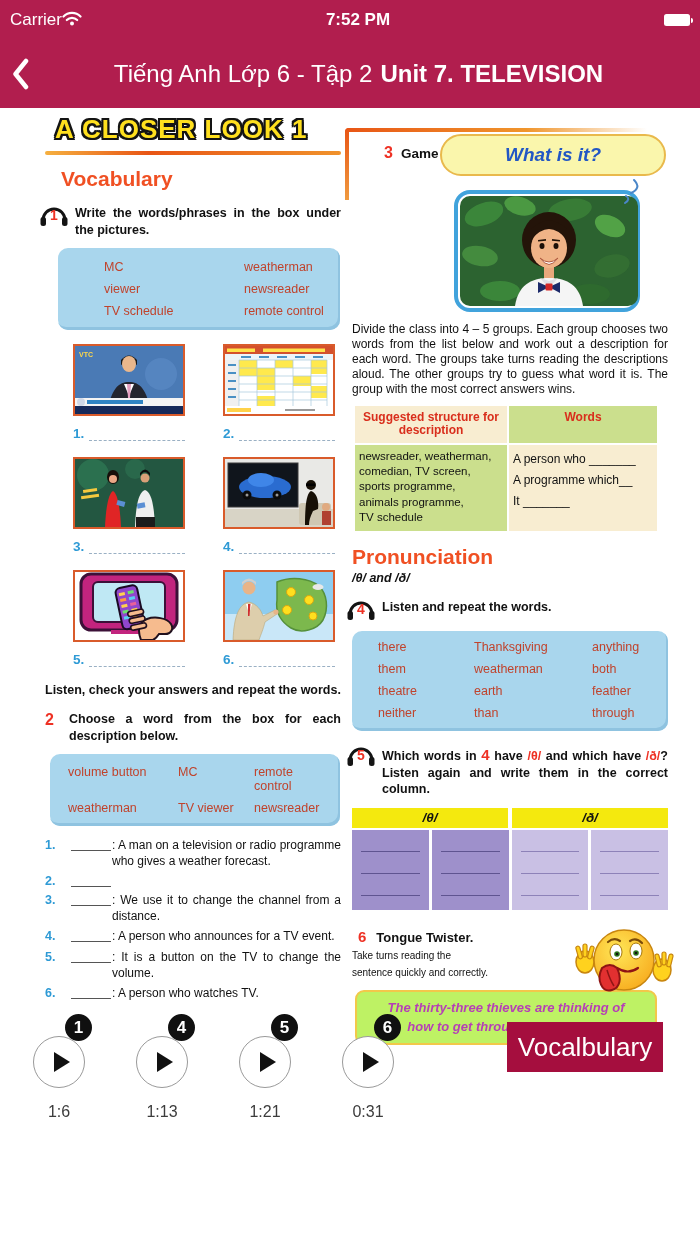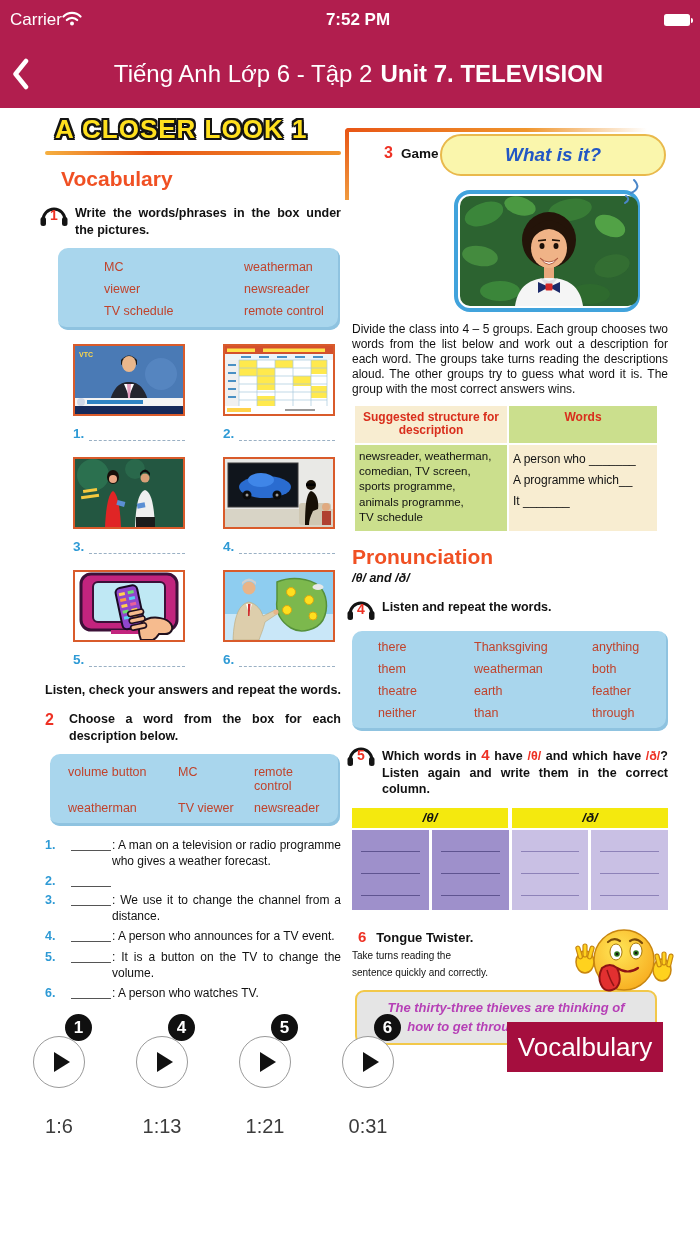--- a/index.html
+++ b/index.html
@@ -82,33 +82,33 @@
   .scol { height:80px; padding:0 9px; }
   .scol.dark  { background:#9E90CB; } .scol.dark  .wline { border-bottom:1.5px solid #5f5490; }
   .scol.light { background:#C9C0E4; } .scol.light .wline { border-bottom:1.5px solid #8d82b8; }
   .wline { height:22px; }
   .ex6row { position:relative; margin-top:18px; }
   .ex6head { display:flex; align-items:baseline; }
   .ex6head .n6 { font-size:15px; font-weight:bold; color:#EE3124; margin:0 10px 0 6px; }
   .ex6head .t6 { font-size:13px; font-weight:bold; color:#111; }
   .ex6line { margin-top:4px; font-size:10px; color:#111; width:212px; line-height:1.35; }
   .emoji { position:absolute; right:-6px; top:-10px; }
-  .twister { margin:10px 0 0 3px; width:302px; background:#e5e5e5; border:2px solid #F2C84A; border-radius:9px;
+  .twister { margin:10px 0 0 3px; width:302px; background:#bef264; border:2px solid #F2C84A; border-radius:9px;
     padding:6px 6px; text-align:center; }
   .twister div { font-size:13px; font-weight:bold; font-style:italic; color:#B63FB6; line-height:1.5; }
 
   
   .players { position:absolute; left:33px; top:1036px; display:flex; gap:51px; }
   .pwrap { width:52px; text-align:center; }
   .pbtn { position:relative; width:52px; height:52px; border:1.5px solid #9a9a9a; border-radius:50%; background:#fff; cursor:pointer; }
   .ptri { position:absolute; left:20px; top:15px; width:0; height:0; border-left:16px solid #111;
     border-top:10px solid transparent; border-bottom:10px solid transparent; }
   .pbadge { position:absolute; top:-23px; right:-8px; width:27px; height:27px; background:#101010; border-radius:50%;
     color:#fff; font-size:17px; font-weight:bold; line-height:27px; text-align:center; }
-  .dur { margin-top:27px; font-size:20px; color:#3c3c3c; }
+  .dur { margin-top:15px; font-size:16px; color:#3c3c3c; }
   .vocab-btn { position:absolute; left:507px; top:1022px; width:156px; height:50px; background:#A50E3E; border:none;
     color:#fff; font-size:26px; font-family:"Liberation Sans",sans-serif; display:flex; align-items:center; justify-content:center; cursor:pointer; }
 </style>
 </head>
 <body>
 
 <div id="screen">
 
   <div class="header">
     <div class="status">

